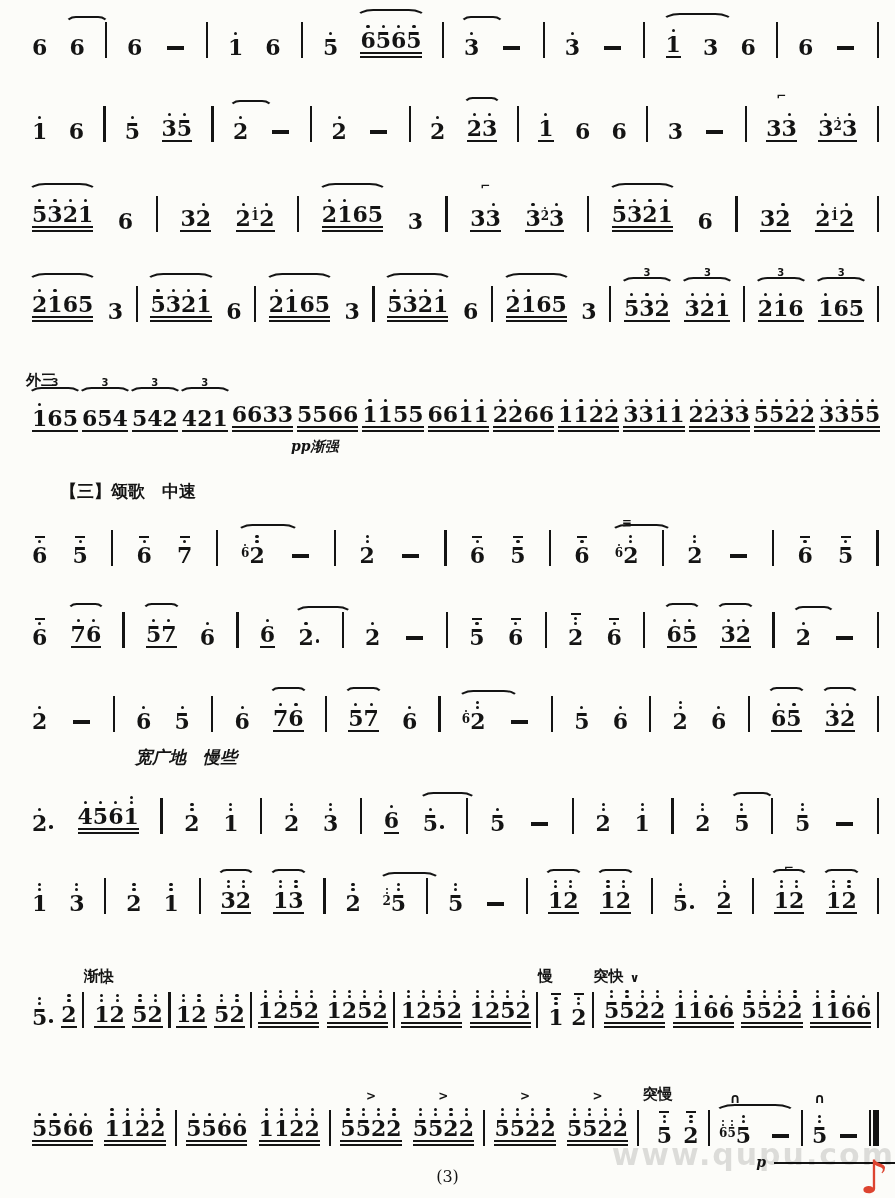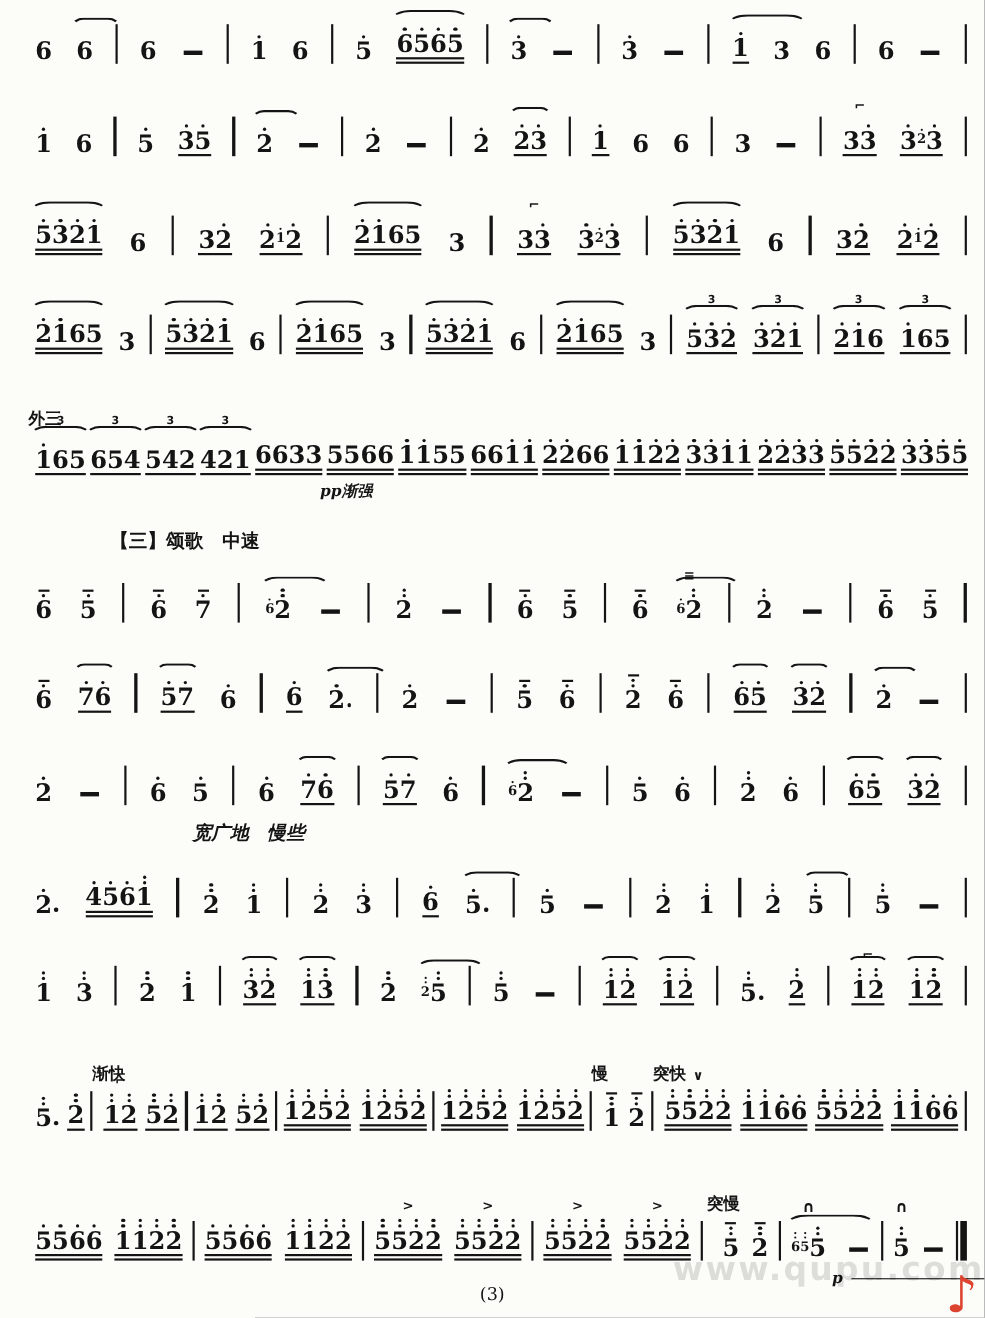--- a/index.html
+++ b/index.html
@@ -1,21 +1,21 @@
 <!DOCTYPE html>
 <html><head>
 <meta charset="utf-8">
 <style>
   html,body{margin:0;padding:0;background:#888;}
   .page{position:relative;width:895px;height:1198px;background:#fcfcf9;overflow:hidden;
         font-family:"DejaVu Serif",serif;color:#141414;}
   .score{position:absolute;left:0;top:0;width:100%;height:100%;}
   .mline{position:absolute;left:30px;right:16px;display:flex;justify-content:space-between;
          align-items:flex-end;height:56px;}
-  .heading{position:absolute;font:700 17px "DejaVu Sans",sans-serif;white-space:nowrap;margin-left:40px;}
+  .heading{position:absolute;font:700 17px "DejaVu Sans",sans-serif;white-space:nowrap;}
   
   .grp{position:relative;display:flex;flex-direction:column;align-items:center;justify-content:flex-end;padding:0 2px;}
   .notes{display:flex;align-items:flex-end;}
   .notes.u1{border-bottom:2px solid #141414;padding-bottom:1px;}
   .notes.u2{border-bottom:6px double #141414;padding-bottom:1px;}
   .note{display:flex;flex-direction:column;align-items:center;line-height:1;}
   .od{height:14px;display:flex;flex-direction:column;justify-content:flex-end;align-items:center;}
   .dot{width:3.2px;height:3.2px;border-radius:50%;background:#141414;margin:1px auto;}
   .ten{width:10px;height:2px;background:#141414;margin:0 auto 1px;}
   .digit{font-size:22px;font-weight:700;letter-spacing:0;}

